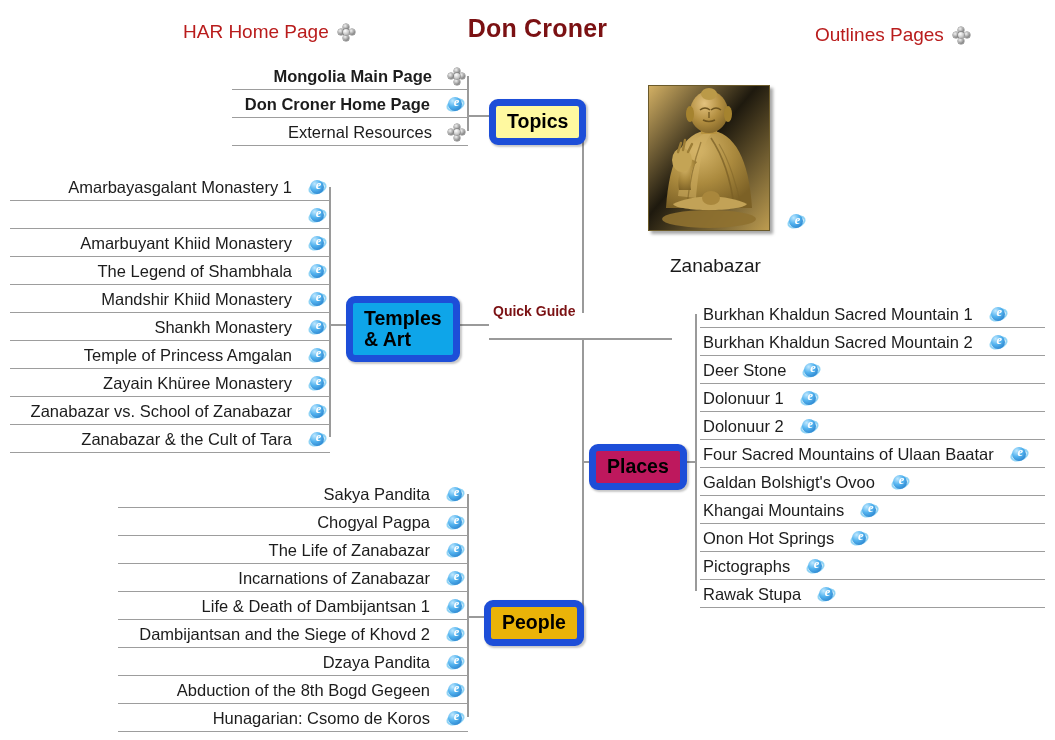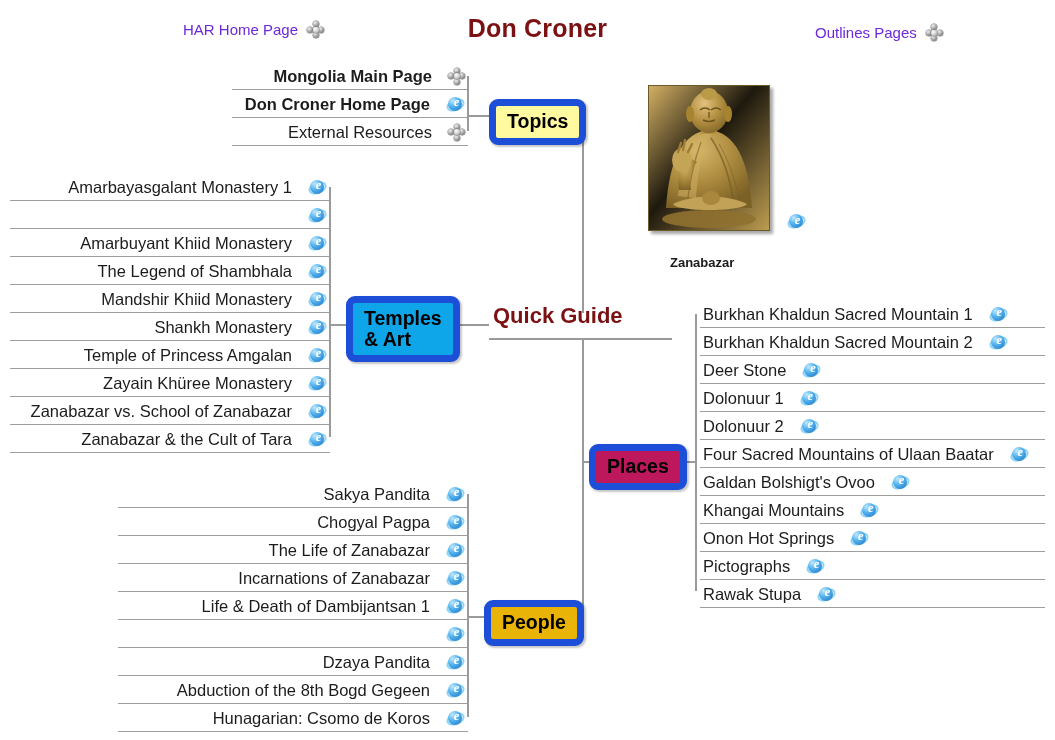--- a/index.html
+++ b/index.html
@@ -15,22 +15,22 @@
     font-family: "Liberation Sans", sans-serif;
     color: #000;
   }
 
   
   .corner-link {
     position: absolute;
     display: flex;
     align-items: center;
     gap: 9px;
-    font-size: 15px;
-    color: #6d28d9;
+    font-size: 19px;
+    color: #b91c1c;
     white-space: nowrap;
   }
   #har-home-link { left: 183px; top: 21px; }
   #outlines-link { left: 815px; top: 24px; }
 
   #map-title {
     position: absolute;
     left: 0; right: 0; top: 14px;
     text-align: center;
     font-size: 25px;
@@ -100,21 +100,21 @@
     font-size: 12.5px;
     color: #ffffff;
     line-height: 15px;
   }
 
   
   #central-node {
     position: absolute;
     left: 489px;
     top: 303px;
-    font-size: 22px;
+    font-size: 14px;
     font-weight: bold;
     color: #7B1113;
     padding: 0 4px 3px 4px;
     white-space: nowrap;
   }
 
   
   .branch-node {
     position: absolute;
     border: 7px solid #1d4ed8;
@@ -190,22 +190,22 @@
     background:
       radial-gradient(ellipse 26px 30px at 52% 22%, #e8cf86 0%, #c8a košice 0%, transparent 0%),
       linear-gradient(160deg, #d8b863 0%, #c8a busy 0%, #c6a košice 0%, #c9a85c 100%);
     position: relative;
     overflow: hidden;
   }
   #zanabazar-caption {
     position: absolute;
     left: 22px;
     top: 170px;
-    font-size: 13px;
-    font-weight: bold;
+    font-size: 19px;
+    font-weight: normal;
     color: #1a1a1a;
     white-space: nowrap;
   }
   #zanabazar-link-icon {
     position: absolute;
     left: 787px;
     top: 213px;
   }
 </style>
 </head>
@@ -508,20 +508,21 @@
     </div>
     <div class="leaf">
       <span class="leaf-label">Life &amp; Death of Dambijantsan 1</span>
       <span class="ie-icon">
         <span class="ring"></span>
         <span class="ball"></span>
         <span class="e">e</span>
       </span>
     </div>
     <div class="leaf">
+      <span class="leaf-label">Dambijantsan and the Siege of Khovd 2</span>
       <span class="ie-icon">
         <span class="ring"></span>
         <span class="ball"></span>
         <span class="e">e</span>
       </span>
     </div>
     <div class="leaf">
       <span class="leaf-label">Dzaya Pandita</span>
       <span class="ie-icon">
         <span class="ring"></span>

